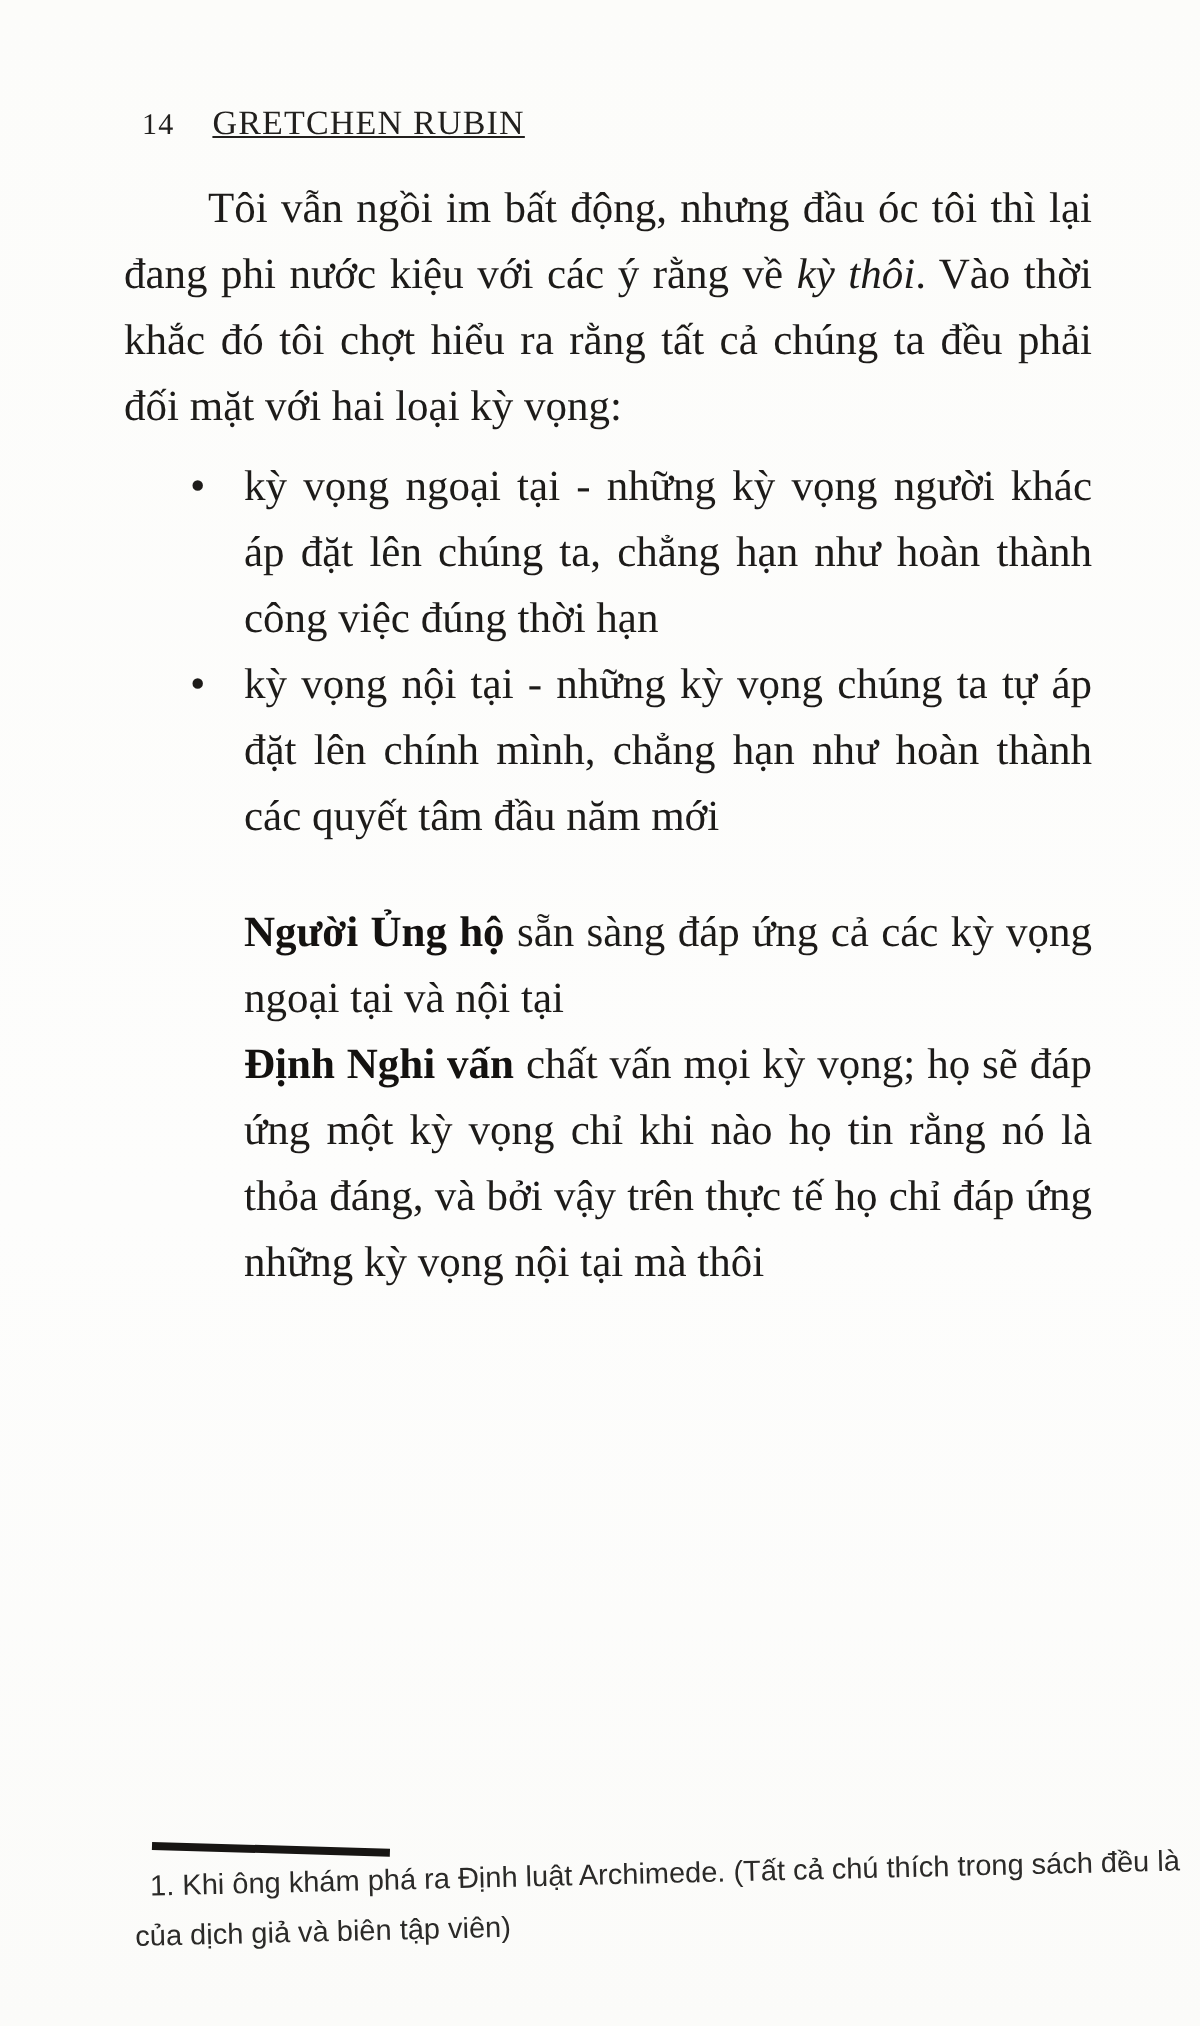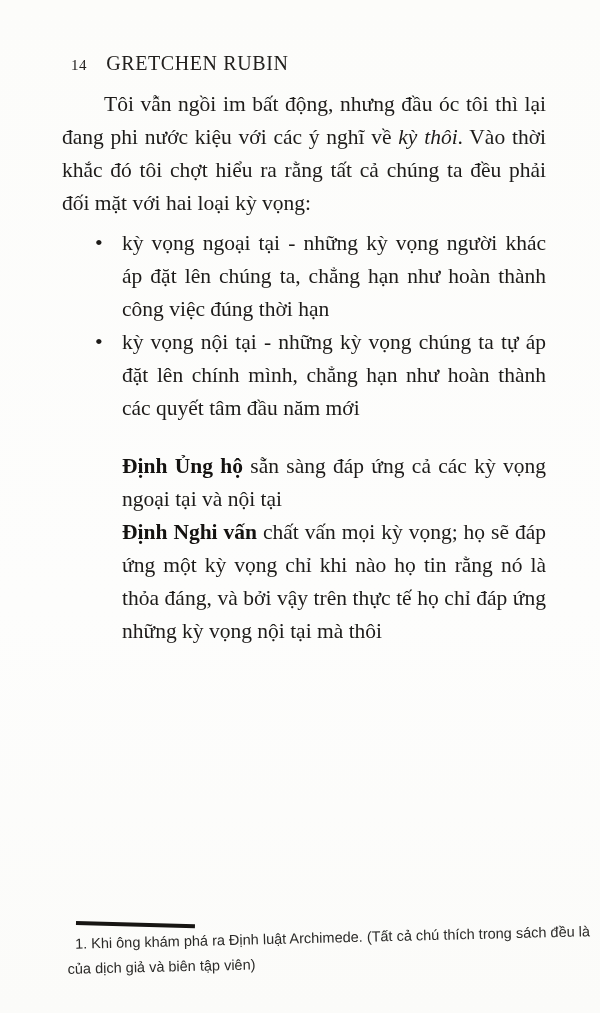--- a/index.html
+++ b/index.html
@@ -14,21 +14,21 @@
     background: linear-gradient(180deg, #fcfcfa 0%, #fdfdfc 60%, #fbfbf9 100%);
     color: #1e1c1a;
     overflow: hidden;
   }
   .running-header {
     position: absolute; top: 52px; left: 71px;
     font-size: 16px; letter-spacing: 0.6px; color: #22201e;
     display: flex; align-items: baseline;
   }
   .page-num { font-size: 15px; margin-right: 19px; }
-  .running-title { font-size: 20px; }
+  .running-title { font-size: 17px; text-decoration: underline; }
 
   .body-text {
     position: absolute; top: 88px; left: 62px; width: 484px;
     font-size: 21.5px; line-height: 33px;
     text-align: justify; color: #1d1b19;
   }
   .para { margin: 0; }
   .indent { text-indent: 42px; }
   .fn-marker {
     font-size: 11px; vertical-align: super; line-height: 0; letter-spacing: -0.5px;
@@ -64,30 +64,30 @@
 <div class="page">
 
   <div class="running-header">
     <span class="page-num">14</span>
     <span class="running-title">GRETCHEN RUBIN</span>
   </div>
 
   <div class="body-text">
 
 
-    <p class="para indent"><span>Tôi vẫn ngồi im bất động, nhưng đầu óc tôi thì lại đang phi nước kiệu với các ý nghĩ về </span><em>kỳ thôi</em><span>. Vào thời khắc đó tôi chợt hiểu ra rằng tất cả chúng ta đều phải đối mặt với hai loại kỳ vọng:</span></p>
+    <p class="para indent"><span>Tôi vẫn ngồi im bất động, nhưng đầu óc tôi thì lại đang phi nước kiệu với các ý rằng về </span><em>kỳ thôi</em><span>. Vào thời khắc đó tôi chợt hiểu ra rằng tất cả chúng ta đều phải đối mặt với hai loại kỳ vọng:</span></p>
 
     <ul class="bullets">
       <li class="bullet-item"><span class="bullet-dot"></span><span>kỳ vọng ngoại tại - những kỳ vọng người khác áp đặt lên chúng ta, chẳng hạn như hoàn thành công việc đúng thời hạn</span></li>
       <li class="bullet-item"><span class="bullet-dot"></span><span>kỳ vọng nội tại - những kỳ vọng chúng ta tự áp đặt lên chính mình, chẳng hạn như hoàn thành các quyết tâm đầu năm mới</span></li>
     </ul>
 
 
     <div class="tendencies">
-      <p class="tendency"><strong>Định Ủng hộ</strong><span> sẵn sàng đáp ứng cả các kỳ vọng ngoại tại và nội tại</span></p>
+      <p class="tendency"><strong>Người Ủng hộ</strong><span> sẵn sàng đáp ứng cả các kỳ vọng ngoại tại và nội tại</span></p>
       <p class="tendency"><strong>Định Nghi vấn</strong><span> chất vấn mọi kỳ vọng; họ sẽ đáp ứng một kỳ vọng chỉ khi nào họ tin rằng nó là thỏa đáng, và bởi vậy trên thực tế họ chỉ đáp ứng những kỳ vọng nội tại mà thôi</span></p>
     </div>
 
   </div>
 
   <div class="footnote">
     <div class="footnote-rule"></div>
     <div class="footnote-tilt">
       <div class="footnote-line">1. Khi ông khám phá ra Định luật Archimede. (Tất cả chú thích trong sách đều là</div>
       <div class="footnote-line line2">của dịch giả và biên tập viên)</div>

